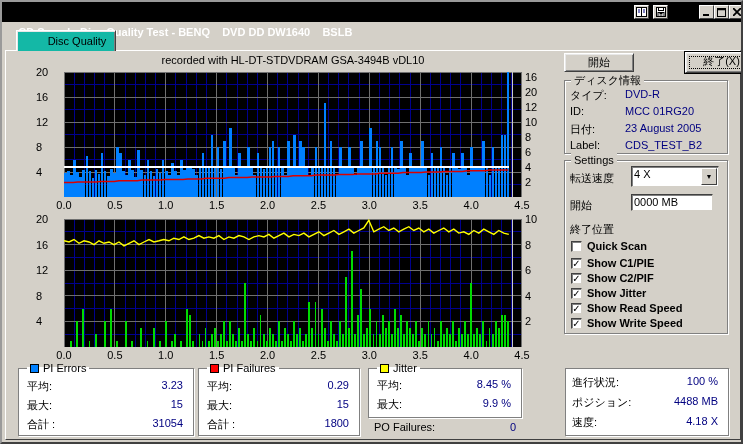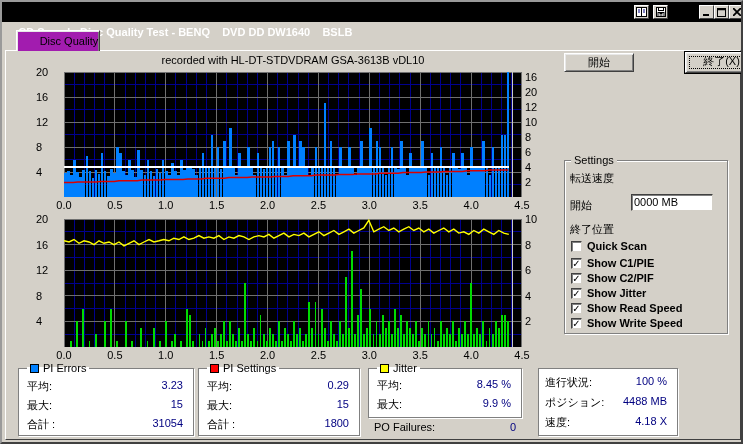--- a/index.html
+++ b/index.html
@@ -19,22 +19,22 @@
     line-height:20px; padding-left:4px; font-weight:bold; font-size:11px;
   }
   .tb-btn {
     position:absolute; top:3px; width:15px; height:14px;
     background:#d4d0c8;
     border-top:1px solid #fff; border-left:1px solid #fff;
     border-right:1px solid #404040; border-bottom:1px solid #404040;
     display:flex; align-items:center; justify-content:center;
   }
   .tab {
-    position:absolute; left:14px; top:28px; width:84px; height:21px;
-    background:#a21caf; text-align:center; line-height:20px;
+    position:absolute; left:14px; top:28px; width:100px; height:21px;
+    background:#14b8a6; text-align:center; line-height:20px;
     border-top:1px solid #fff; border-left:1px solid #fff;
     border-right:1px solid #404040; border-bottom:none;
     box-shadow:inset 1px 1px 0 #e8e8e8, inset -1px 0 0 #808080;
     z-index:3;
     padding-left:22px;
   }
   .page {
     position:absolute; left:3px; top:48px; width:736px; height:390px;
     background:#d4d0c8;
     border-top:1px solid #fff; border-left:1px solid #fff;
@@ -142,21 +142,21 @@
           <path d="M0 0 L8 8 M8 0 L0 8" stroke="#000" stroke-width="1.8"></path>
         </svg>
     </div>
   </div>
 
   <div class="tab">
     <span>Disc Quality</span>
   </div>
   <div class="page"></div>
 
-  <div class="recorded" style="z-index:4">recorded with HL-DT-STDVDRAM GSA-3613B vDL10</div>
+  <div class="recorded" style="z-index:4">recorded with HL-DT-STDVDRAM GSA-3494B vDL10</div>
 
   <div class="chart" id="chart1" style="left:62px; top:70px; width:458px; height:125px; z-index:4">
       <svg width="458" height="125" viewBox="0 0 458 125" shape-rendering="crispEdges">
         <rect x="0" y="0" width="458" height="125" fill="#000"></rect>
         <line x1="10.177777777777779" y1="0" x2="10.177777777777779" y2="125" stroke="#00008e" stroke-width="1"></line>
         <line x1="20.355555555555558" y1="0" x2="20.355555555555558" y2="125" stroke="#00008e" stroke-width="1"></line>
         <line x1="30.53333333333333" y1="0" x2="30.53333333333333" y2="125" stroke="#00008e" stroke-width="1"></line>
         <line x1="40.711111111111116" y1="0" x2="40.711111111111116" y2="125" stroke="#00008e" stroke-width="1"></line>
         <line x1="61.06666666666666" y1="0" x2="61.06666666666666" y2="125" stroke="#00008e" stroke-width="1"></line>
         <line x1="71.24444444444444" y1="0" x2="71.24444444444444" y2="125" stroke="#00008e" stroke-width="1"></line>
@@ -598,25 +598,40 @@
     </div>
 
   <div class="btn" style="left:562px; top:51px; width:70px; height:19px; z-index:4">
     <span>開始</span>
   </div>
   <div class="btn default" style="left:655px; top:50px; width:73px; height:21px; z-index:4">
     <div class="focus"></div>
     <span>終了(X)</span>
   </div>
 
+  <div class="group" style="left:562px; top:78px; width:164px; height:74px; z-index:4">
+    <div class="group-title">ディスク情報</div>
+    <div class="row-label" style="left:5px; top:7px">タイプ:</div>
+    <div class="row-value" style="left:60px; top:7px; text-align:left">DVD-R</div>
+    <div class="row-label" style="left:5px; top:24px">ID:</div>
+    <div class="row-value" style="left:60px; top:24px; text-align:left">MCC 01RG20</div>
+    <div class="row-label" style="left:5px; top:41px">日付:</div>
+    <div class="row-value" style="left:60px; top:41px; text-align:left">23 August 2005</div>
+    <div class="row-label" style="left:5px; top:58px">Label:</div>
+    <div class="row-value" style="left:60px; top:58px; text-align:left">CDS_TEST_B2</div>
+  </div>
 
   <div class="group" style="left:562px; top:158px; width:164px; height:174px; z-index:4">
     <div class="group-title">Settings</div>
 
     <div class="row-label" style="left:5px; top:10px">転送速度</div>
+    <div class="field" style="left:66px; top:5px; width:88px; height:21px">
+      <span>4 X</span>
+      <div class="combo-arrow">▼</div>
+    </div>
 
     <div class="row-label" style="left:5px; top:37px">開始</div>
     <div class="field" style="left:66px; top:33px; width:82px; height:17px">
       <span>0000 MB</span>
     </div>
 
     <div class="row-label" style="left:5px; top:61px">終了位置</div>
 
     <div class="cb-box" style="left:6px; top:80px"><span class="cbm"></span></div>
     <div class="cb-label" style="left:22px; top:79px">Quick Scan</div>
@@ -631,21 +646,21 @@
     <div class="cb-label" style="left:22px; top:126px">Show Jitter</div>
 
     <div class="cb-box" style="left:6px; top:142px"><span class="cbm">✓</span></div>
     <div class="cb-label" style="left:22px; top:141px">Show Read Speed</div>
 
     <div class="cb-box" style="left:6px; top:157px"><span class="cbm">✓</span></div>
     <div class="cb-label" style="left:22px; top:156px">Show Write Speed</div>
   </div>
 
 
-  <div class="group white" style="left:536px; top:366px; width:140px; height:68px; z-index:4">
+  <div class="group white" style="left:563px; top:366px; width:164px; height:68px; z-index:4">
     <div class="row-label" style="left:6px; top:6px">進行状況:</div>
     <div class="row-value" style="right:10px; top:6px">100 %</div>
     <div class="row-label" style="left:6px; top:26px">ポジション:</div>
     <div class="row-value" style="right:10px; top:26px">4488 MB</div>
     <div class="row-label" style="left:6px; top:46px">速度:</div>
     <div class="row-value" style="right:10px; top:46px">4.18 X</div>
   </div>
 
   <div class="group white" style="left:16px; top:366px; width:176px; height:68px; z-index:4">
     <div class="group-title" style="left:8px">
@@ -654,21 +669,21 @@
     <div class="row-label" style="left:8px; top:10px">平均:</div>
     <div class="row-value" style="right:10px; top:10px">3.23</div>
     <div class="row-label" style="left:8px; top:29px">最大:</div>
     <div class="row-value" style="right:10px; top:29px">15</div>
     <div class="row-label" style="left:8px; top:48px">合計 :</div>
     <div class="row-value" style="right:10px; top:48px">31054</div>
   </div>
 
   <div class="group white" style="left:196px; top:366px; width:162px; height:68px; z-index:4">
     <div class="group-title" style="left:8px">
-      <span class="legend-sq" id="sq-pif" style="background: rgb(255, 0, 0);"></span><span>PI Settings</span>
+      <span class="legend-sq" id="sq-pif" style="background: rgb(255, 0, 0);"></span><span>PI Failures</span>
     </div>
     <div class="row-label" style="left:8px; top:10px">平均:</div>
     <div class="row-value" style="right:10px; top:10px">0.29</div>
     <div class="row-label" style="left:8px; top:29px">最大:</div>
     <div class="row-value" style="right:10px; top:29px">15</div>
     <div class="row-label" style="left:8px; top:48px">合計 :</div>
     <div class="row-value" style="right:10px; top:48px">1800</div>
   </div>
 
   <div class="group white" style="left:366px; top:366px; width:154px; height:50px; z-index:4">

